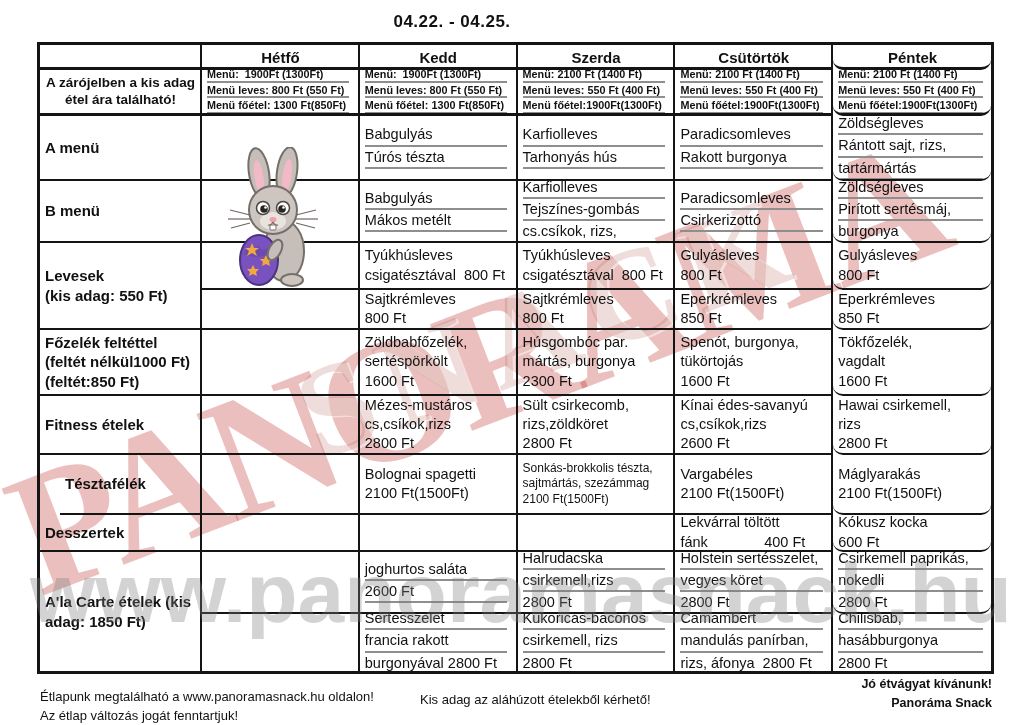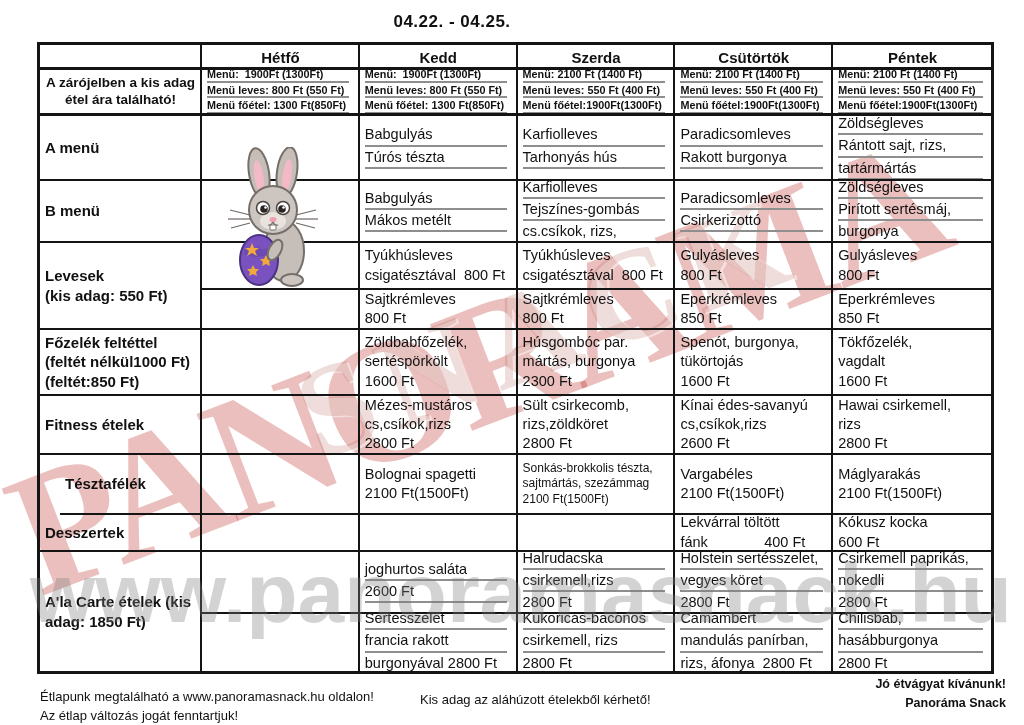--- a/index.html
+++ b/index.html
@@ -34,37 +34,37 @@
     position:absolute;left:37px;top:42px;width:951px;z-index:2;
     display:grid;grid-template-columns:162px repeat(5,1fr);
     border:3px solid #141414;background:transparent;box-sizing:content-box;
   }
   .cell{
     border-right:2px solid #141414;border-bottom:2px solid #141414;
     box-sizing:border-box;overflow:hidden;background:transparent;
     display:flex;flex-direction:column;justify-content:center;
     padding:1px 4px 1px 5px;
   }
-  .cell.last-col{border-right:none;}
+  .cell.last-col{border-right:none;border-radius:10px;}
   .cell.last-row{border-bottom:none;}
   .day-cell{justify-content:flex-end;align-items:center;font-weight:bold;font-size:15px;border-bottom-width:3px;}
   .corner-cell{border-bottom-width:3px;}
   .info-label{font-size:13.5px;font-weight:bold;text-align:center;align-items:center;border-bottom-width:3px;white-space:pre-line;line-height:1.25;}
   .price-cell{justify-content:center;border-bottom-width:3px;}
   .price-cell .line{font-size:10.8px;font-weight:bold;line-height:1.18;}
   .row-label{font-weight:bold;font-size:15px;white-space:pre-line;line-height:1.3;justify-content:center;}
   .line{display:block;font-size:14.5px;line-height:1.32;white-space:pre-wrap;}
   .line.small{font-size:12px;line-height:1.3;}
   .ul .line{border-bottom:2px solid #8e8e8e;width:97%;margin-bottom:1px;}
   
   .bunny{position:absolute;left:226px;top:147px;width:100px;height:142px;z-index:3;}
   
   .footer-left{position:absolute;left:40px;top:688px;font-size:13px;line-height:1.45;z-index:4;}
   .footer-center{position:absolute;left:420px;top:692px;font-size:13px;z-index:4;}
-  .footer-right{position:absolute;right:18px;top:675px;font-size:12.5px;font-weight:bold;text-align:right;line-height:1.5;z-index:4;}
+  .footer-right{position:absolute;right:32px;top:675px;font-size:12.5px;font-weight:bold;text-align:right;line-height:1.5;z-index:4;}
 </style>
 </head>
 <body>
 
 <div class="page-title">04.22. - 04.25.</div>
 
 <div class="wm wm-brand">PANORAMA</div>
 <div class="wm wm-snack">SNACK</div>
 <div class="wm wm-url">www.panoramasnack.hu</div>
 

